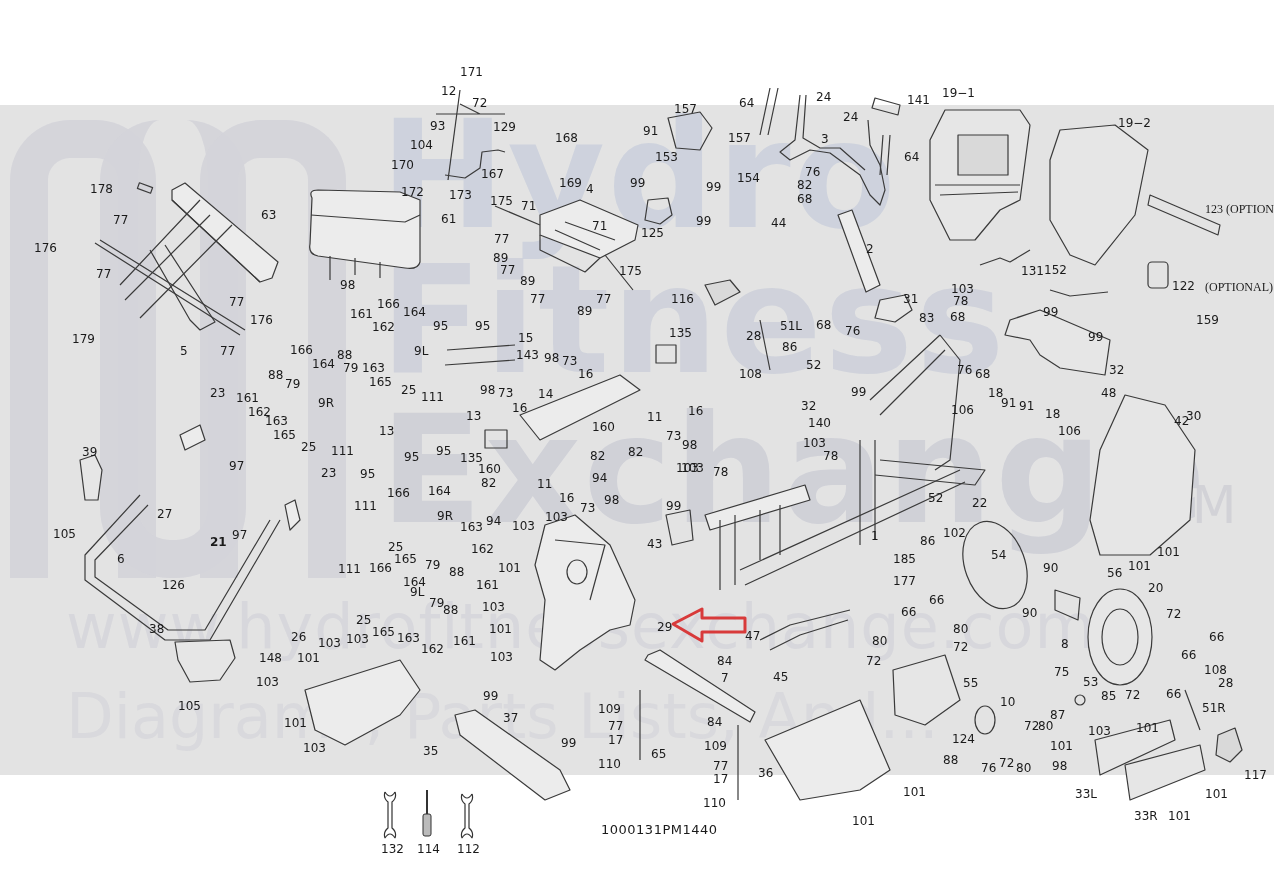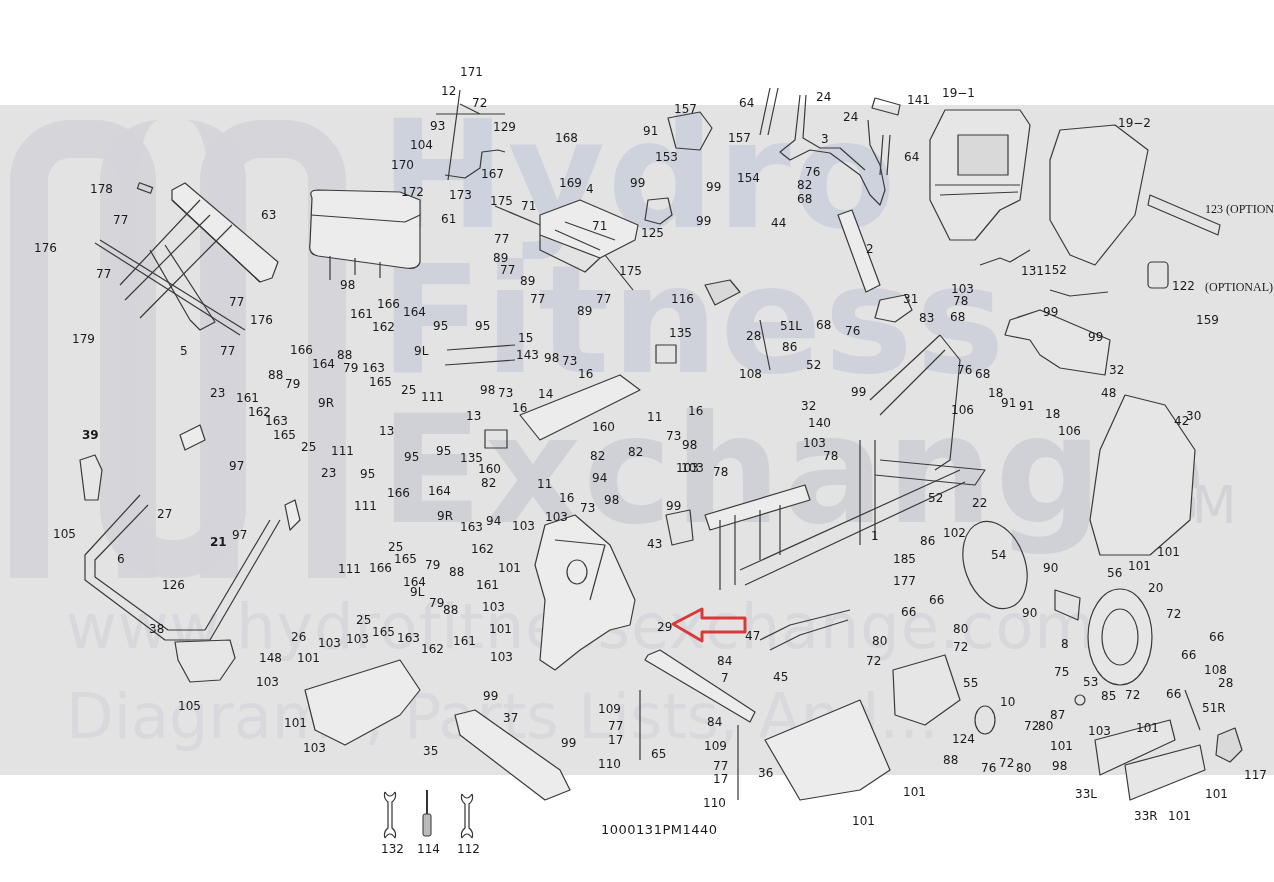--- a/index.html
+++ b/index.html
@@ -385,21 +385,21 @@
       <span class="lbl" style="left: 268px; top: 369px;">88</span>
       <span class="lbl" style="left: 285px; top: 378px;">79</span>
       <span class="lbl" style="left: 236px; top: 392px;">161</span>
       <span class="lbl" style="left: 318px; top: 397px;">9R</span>
       <span class="lbl" style="left: 248px; top: 406px;">162</span>
       <span class="lbl" style="left: 265px; top: 415px;">163</span>
       <span class="lbl" style="left: 273px; top: 429px;">165</span>
       <span class="lbl" style="left: 301px; top: 441px;">25</span>
       <span class="lbl" style="left: 331px; top: 445px;">111</span>
       <span class="lbl" style="left: 210px; top: 387px;">23</span>
-      <span class="lbl" style="left: 82px; top: 429px; font-weight: bold;">39</span>
+      <span class="lbl" style="left: 82px; top: 446px;">39</span>
       <span class="lbl" style="left: 229px; top: 460px;">97</span>
       <span class="lbl" style="left: 321px; top: 467px;">23</span>
       <span class="lbl" style="left: 53px; top: 528px;">105</span>
       <span class="lbl" style="left: 157px; top: 508px;">27</span>
       <span class="lbl" style="left: 232px; top: 529px;">97</span>
       <span class="lbl" style="left: 210px; top: 536px; font-weight: bold;">21</span>
       <span class="lbl" style="left: 117px; top: 553px;">6</span>
       <span class="lbl" style="left: 162px; top: 579px;">126</span>
       <span class="lbl" style="left: 387px; top: 487px;">166</span>
       <span class="lbl" style="left: 428px; top: 485px;">164</span>

